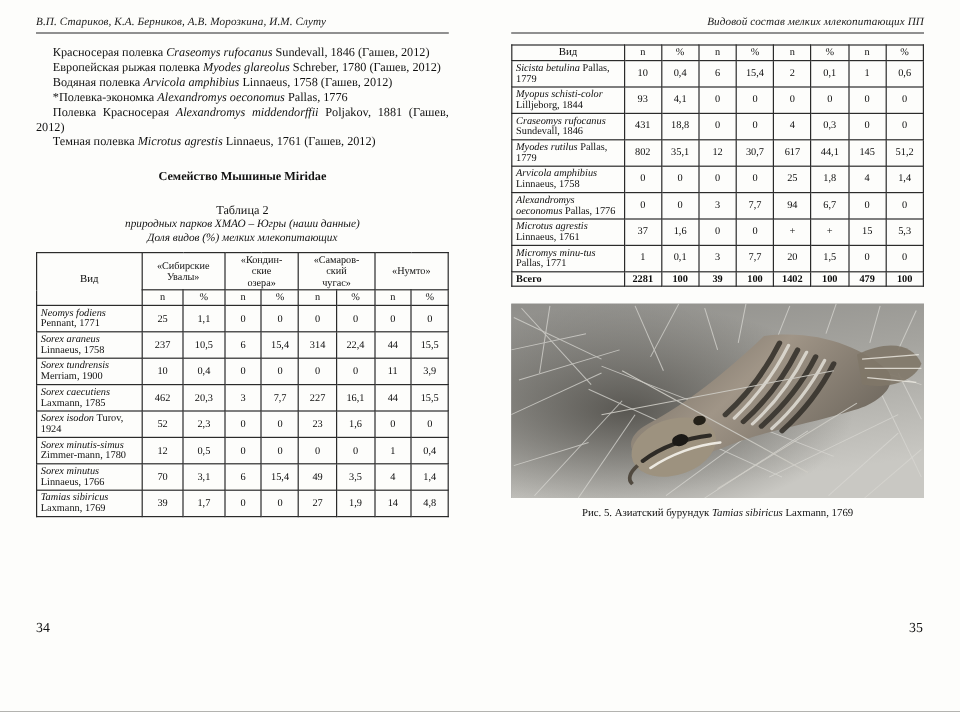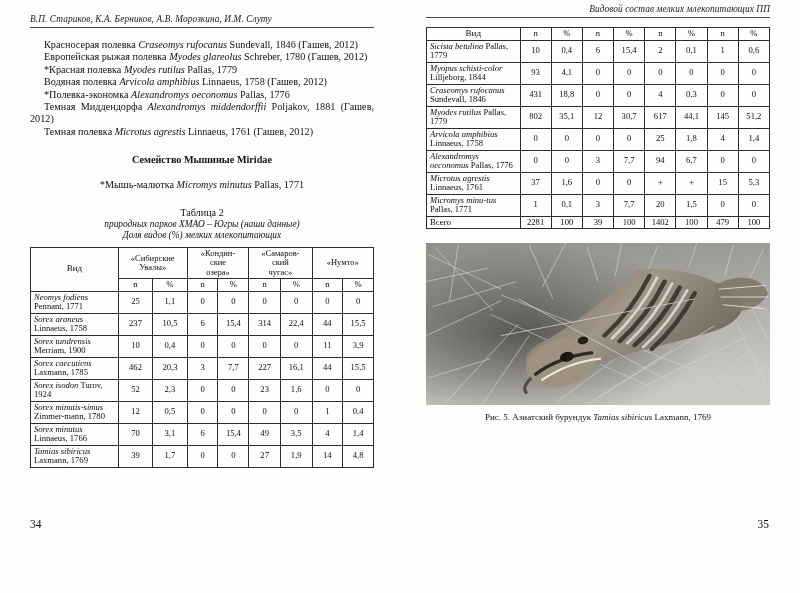--- a/index.html
+++ b/index.html
@@ -4,21 +4,21 @@
 <style>
   html,body{margin:0;padding:0;background:#807f7d;}
   body{font-family:"Liberation Serif", serif;}
   .page{
     position:relative;width:800px;height:593px;background:#fdfdfb;
     overflow:hidden;
   }
   .spread{position:absolute;inset:0;display:flex;}
   .leaf{position:relative;width:400px;height:544px;box-sizing:border-box;}
   .leaf-left{padding:14px 26px 0 30px;}
-  .leaf-right{padding:4px 30px 0 26px;}
+  .leaf-right{padding:14px 30px 0 26px;}
 
   
   .runhead{
     font-size:9.3px;font-style:italic;letter-spacing:.1px;color:#191919;
     padding-bottom:3px;border-bottom:1px solid #4a4a4a;white-space:nowrap;
   }
   .runhead.right{text-align:right;}
 
   .body-text{margin-top:11px;font-size:10.2px;line-height:12.4px;color:#111;text-align:justify;}
   .body-text p{margin:0;text-indent:14px;}
@@ -37,21 +37,21 @@
     vertical-align:middle;font-weight:normal;line-height:9.6px;
   }
   th.grp{font-size:8.5px;line-height:9.4px;padding:1px 12px;}
   td.sp{
     text-align:left;font-style:italic;padding:1px 3px;line-height:9.5px;
     width:86px;
   }
   td.sp .auth{font-style:normal;}
   td.num{width:26px;}
   th.vid{font-size:9px;}
-  tr.total td{font-weight:normal;text-align:center;}
+  tr.total td{font-weight:bold;text-align:center;}
   tr.total td.sp{font-style:normal;text-align:left;}
 
   
   .figure{margin-top:14px;}
   .photo{
     width:100%;height:162px;display:block;border:0;
     background:#9a9a98;
   }
   .fig-cap{margin-top:7px;text-align:center;font-size:9px;color:#111;}
   .fig-cap .it{font-style:italic;}
@@ -68,30 +68,26 @@
 <div class="page">
  <div class="spread">
 
   <div class="leaf leaf-left">
     <div class="runhead">В.П. Стариков, К.А. Берников, А.В. Морозкина, И.М. Слуту</div>
 
     <div class="body-text">
       <div id="sp-list">
             <p><span>Красносерая полевка </span><span class="it">Craseomys rufocanus</span><span> Sundevall, 1846 (Гашев, 2012)</span></p>
             <p><span>Европейская рыжая полевка </span><span class="it">Myodes glareolus</span><span> Schreber, 1780 (Гашев, 2012)</span></p>
-            <p><span>*Красная полевка </span><span class="it">Myodes rutilus</span><span> Pallas, 1779</span></p>
             <p><span>Водяная полевка </span><span class="it">Arvicola amphibius</span><span> Linnaeus, 1758 (Гашев, 2012)</span></p>
             <p><span>*Полевка-экономка </span><span class="it">Alexandromys oeconomus</span><span> Pallas, 1776</span></p>
-            <p><span>Темная Миддендорфа </span><span class="it">Alexandromys middendorffii</span><span> Poljakov, 1881 (Гашев, 2012)</span></p>
+            <p><span>Полевка Красносерая </span><span class="it">Alexandromys middendorffii</span><span> Poljakov, 1881 (Гашев, 2012)</span></p>
             <p><span>Темная полевка </span><span class="it">Microtus agrestis</span><span> Linnaeus, 1761 (Гашев, 2012)</span></p>
           </div>
       <div class="sec-head">Семейство Мышиные Miridae</div>
-      <p class="center" style="margin-top:12px">
-        <span>*Мышь-малютка </span><span class="it">Micromys minutus</span><span> Pallas, 1771</span>
-      </p>
     </div>
 
     <div class="tbl-num">Таблица 2</div>
     <div class="tbl-cap">
       <div>природных парков ХМАО – Югры (наши данные)</div>
       <div>Доля видов (%) мелких млекопитающих</div>
     </div>
 
     <table>
       <thead>

